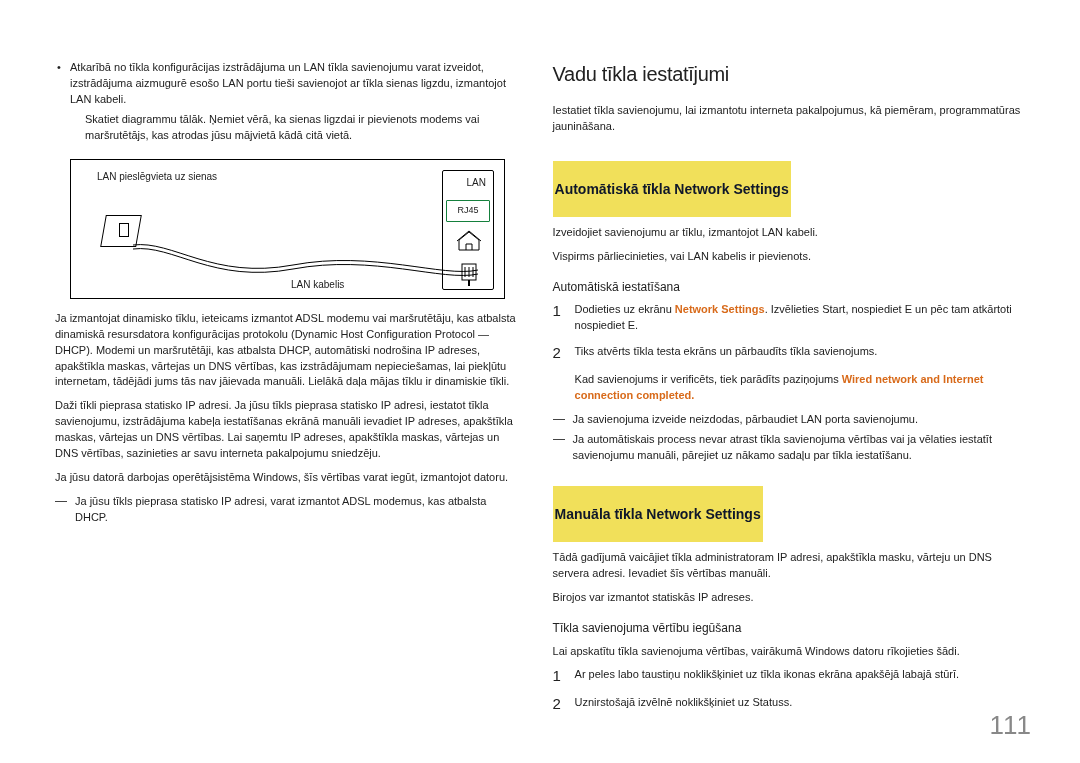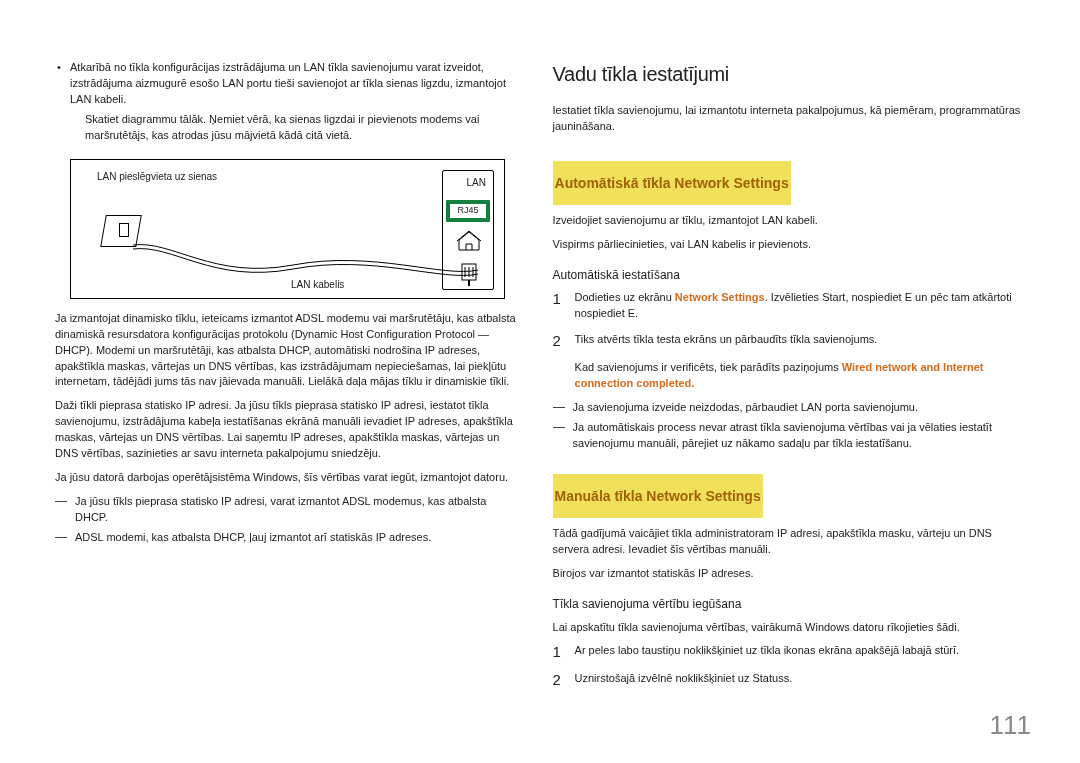--- a/index.html
+++ b/index.html
@@ -27,29 +27,29 @@
     height: 140px;
     margin: 15px 0 12px 15px;
     position: relative;
   }
   .d-label { position: absolute; font-size: 10px; }
   .wallplate { position:absolute; left:32px; top:55px; width:36px; height:32px; }
   .wp-outer { width:100%; height:100%; border:1px solid #000; transform: skewX(-10deg); }
   .wp-inner { position:absolute; left:16px; top:8px; width:10px; height:14px; border:1px solid #000; }
   .cable-path { position:absolute; left:62px; top:80px; width:352px; height:50px; }
   .dev-box { position:absolute; right:10px; top:10px; width:52px; height:120px; border:1px solid #000; border-radius:2px; }
-  .rj-box { position:absolute; right:14px; top:40px; width:44px; height:22px; border:4px solid #15803d; border-radius:1px; display:flex; align-items:center; justify-content:center; font-size:9px; }
+  .rj-box { position:absolute; right:14px; top:40px; width:44px; height:22px; border:1px solid #15803d; border-radius:1px; display:flex; align-items:center; justify-content:center; font-size:9px; }
   .house-icon { position:absolute; right:22px; top:70px; width:26px; height:22px; }
   .plug { position:absolute; right:22px; bottom:10px; width:26px; height:26px; }
   .para { margin-bottom: 8px; }
   .dash-list { list-style:none; margin-top:6px; }
   .dash-list li { position:relative; padding-left:20px; margin-bottom:4px; }
   .dash-list li::before { content:""; position:absolute; left:0; top:7px; width:12px; height:1px; background:#444; }
   h1.main-title { font-size: 20px; font-weight: 400; margin-bottom: 14px; letter-spacing: -0.3px; }
-  .hl-heading { display:inline-block; background:#f1e05a; font-weight:700; color:#a16207; padding:12px 2px; font-size:14px; margin-top:18px; margin-bottom:8px; }
+  .hl-heading { display:inline-block; background:#f1e05a; font-weight:700; color:#0f172a; padding:18px 2px; font-size:14px; margin-top:18px; margin-bottom:8px; }
   .sub-heading { font-weight:400; font-size:12px; margin:14px 0 6px 0; }
   .inline-orange { color:#d86a1a; font-weight:700; }
   .inline-bold { font-weight:400;margin-top:8px; }
   .enter-glyph { font-family: Arial; }
   .step-row { display:flex; margin-bottom:10px; }
   .step-num { width:22px; font-size:15px; font-weight:400; flex-shrink:0; line-height:1.2; }
   .step-body { flex:1; }
   .step-sub { margin-left: 22px; margin-bottom:8px; }
   .dash-sub { position:relative; padding-left:20px; margin-bottom:4px; margin-left:0px; }
   .dash-sub::before { content:""; position:absolute; left:0; top:7px; width:12px; height:1px; background:#444; }
@@ -92,21 +92,20 @@
           <line x1="17" y1="5" x2="17" y2="15" stroke="#000"></line>
         <path d="M 13 18 L 13 24" stroke="#000" stroke-width="2"></path>
       </svg>
     </div>
 
     <div class="para">Ja izmantojat dinamisko tīklu, ieteicams izmantot ADSL modemu vai maršrutētāju, kas atbalsta dinamiskā resursdatora konfigurācijas protokolu (Dynamic Host Configuration Protocol — DHCP). Modemi un maršrutētāji, kas atbalsta DHCP, automātiski nodrošina IP adreses, apakštīkla maskas, vārtejas un DNS vērtības, kas izstrādājumam nepieciešamas, lai piekļūtu internetam, tādējādi jums tās nav jāievada manuāli. Lielākā daļa mājas tīklu ir dinamiskie tīkli.</div>
     <div class="para">Daži tīkli pieprasa statisko IP adresi. Ja jūsu tīkls pieprasa statisko IP adresi, iestatot tīkla savienojumu, izstrādājuma kabeļa iestatīšanas ekrānā manuāli ievadiet IP adreses, apakštīkla maskas, vārtejas un DNS vērtības. Lai saņemtu IP adreses, apakštīkla maskas, vārtejas un DNS vērtības, sazinieties ar savu interneta pakalpojumu sniedzēju.</div>
     <div class="para">Ja jūsu datorā darbojas operētājsistēma Windows, šīs vērtības varat iegūt, izmantojot datoru.</div>
     <ul class="dash-list">
       <li>Ja jūsu tīkls pieprasa statisko IP adresi, varat izmantot ADSL modemus, kas atbalsta DHCP.</li>
-      <li>ADSL modemi, kas atbalsta DHCP, ļauj izmantot arī statiskās IP adreses.</li>
     </ul>
   </div>
 
   <div class="col-right">
     <h1 class="main-title">Vadu tīkla iestatījumi</h1>
     <div class="para">Iestatiet tīkla savienojumu, lai izmantotu interneta pakalpojumus, kā piemēram, programmatūras jaunināšana.</div>
 
     <div><span class="hl-heading">Automātiskā tīkla Network Settings</span></div>
     <div class="para">Izveidojiet savienojumu ar tīklu, izmantojot LAN kabeli.</div>
     <div class="para">Vispirms pārliecinieties, vai LAN kabelis ir pievienots.</div>

